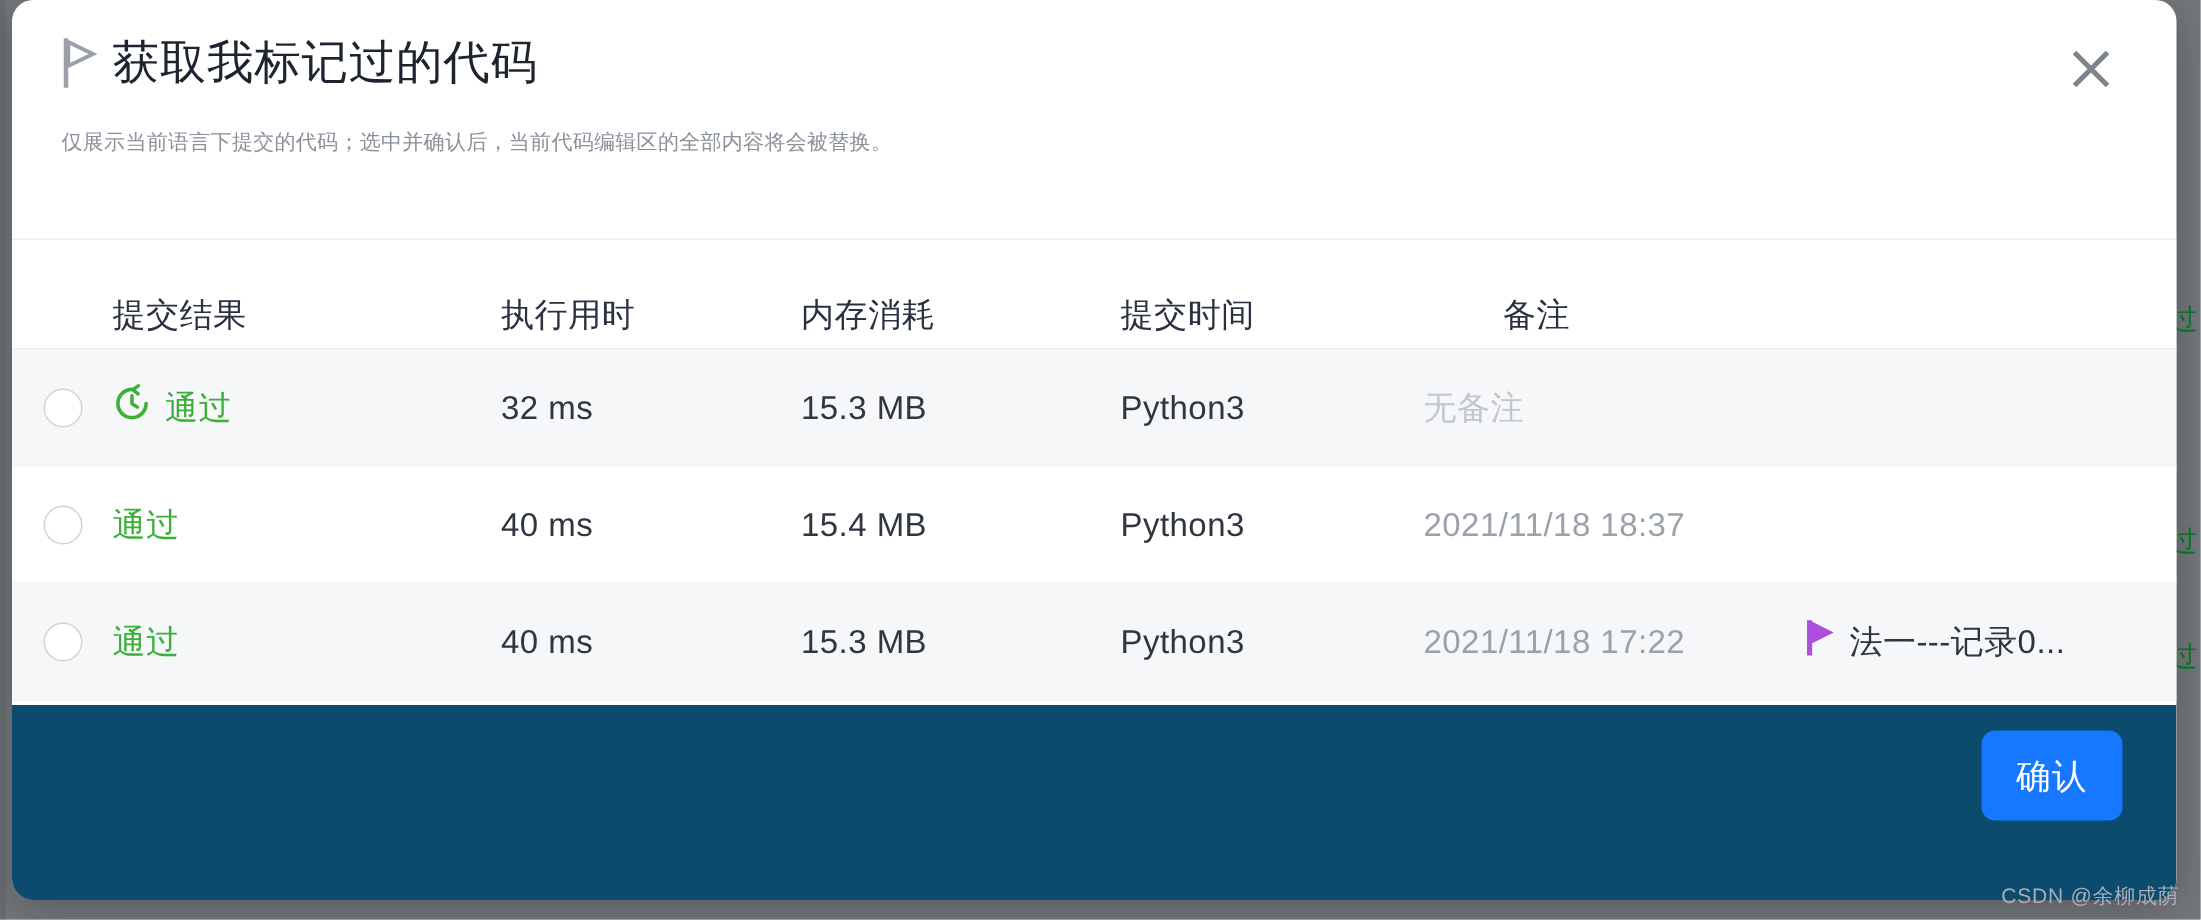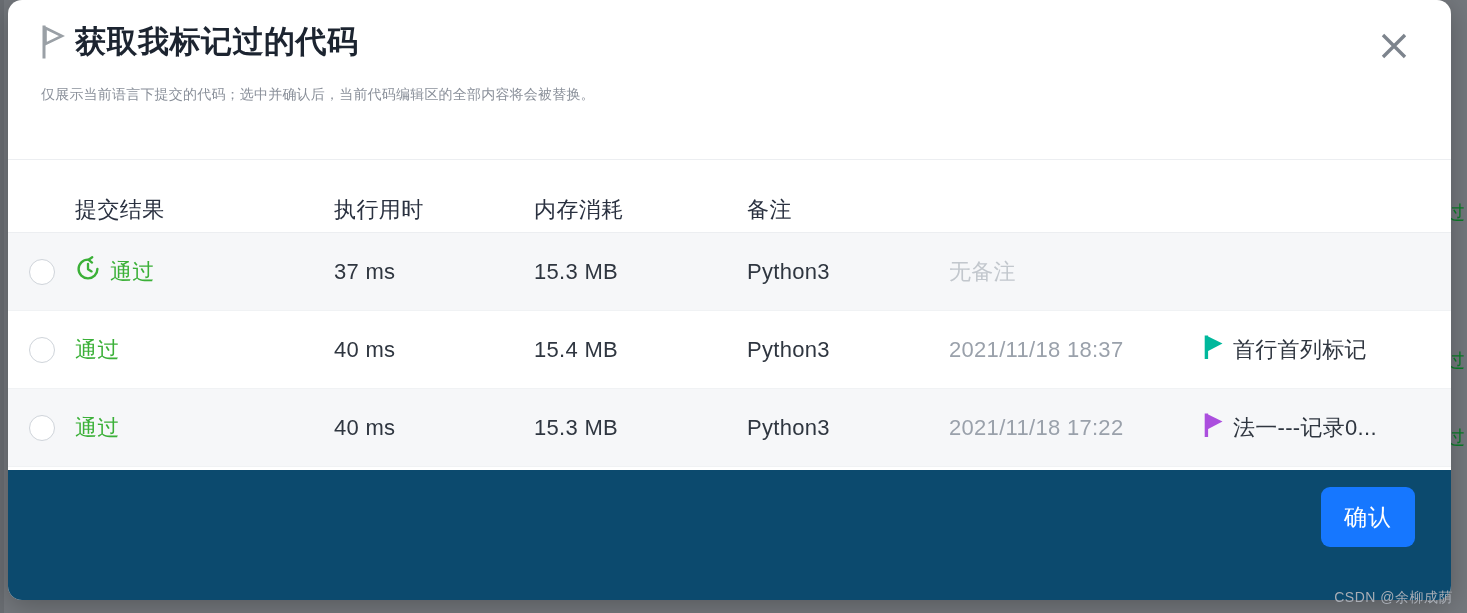--- a/index.html
+++ b/index.html
@@ -72,21 +72,21 @@
     width: 24px;
     height: 34px;
     flex: none;
     margin-right: 10px;
   }
   .modal-title {
     font-size: 31px;
     color: #1c2430;
     letter-spacing: 0.5px;
     line-height: 40px;
-    font-weight: 700;
+    font-weight: 400;
   }
 
   .modal-subtitle {
     padding: 18px 0 0 33px;
     font-size: 14px;
     color: #8a909a;
     letter-spacing: 0.2px;
     line-height: 28px;
   }
 
@@ -236,66 +236,58 @@
     </div>
   </div>
 
   <div class="table">
 
     <div class="thead">
       <div class="c-select"></div>
       <div class="c-result th">提交结果</div>
       <div class="c-time th">执行用时</div>
       <div class="c-mem th">内存消耗</div>
+      <div class="c-date th">提交时间</div>
       <div class="c-note th">备注</div>
     </div>
 
     <div class="row striped">
       <div class="c-select">
         <span class="radio"></span>
       </div>
       <div class="c-result cell pass">
         <span class="clock-icon">
           <svg width="26" height="26" viewBox="0 0 26 26">
             <path d="M13 3.6 A9.4 9.4 0 1 0 22.4 13" stroke="#3bb038" stroke-width="2.4" fill="none" stroke-linecap="round"></path>
             <path d="M13 3.6 L13 3.6" stroke="#3bb038" stroke-width="2.4"></path>
             <path d="M17.2 1.2 L13.6 3.8 L17.0 6.6" stroke="#3bb038" stroke-width="2.3" fill="none" stroke-linecap="round" stroke-linejoin="round"></path>
             <path d="M13 7.8 L13 13.2 L16.6 15.4" stroke="#3bb038" stroke-width="2.3" fill="none" stroke-linecap="round" stroke-linejoin="round"></path>
           </svg>
         </span>
         <span>通过</span>
       </div>
-      <div class="c-time cell">37 ms</div>
+      <div class="c-time cell">32 ms</div>
       <div class="c-mem cell">15.3 MB</div>
       <div class="c-lang cell">Python3</div>
       <div class="c-note cell placeholder">
         <span class="note-text">无备注</span>
       </div>
     </div>
 
     <div class="row plain">
       <div class="c-select">
         <span class="radio"></span>
       </div>
       <div class="c-result cell pass">
         <span>通过</span>
       </div>
       <div class="c-time cell">40 ms</div>
       <div class="c-mem cell">15.4 MB</div>
       <div class="c-lang cell">Python3</div>
       <div class="c-date cell muted">2021/11/18 18:37</div>
-      <div class="c-note cell">
-        <span class="flag-solid">
-          <svg width="20" height="26" viewBox="0 0 20 26">
-            <path d="M2.4 1.5 L2.4 25" stroke="#00b89c" stroke-width="3.4" stroke-linecap="butt"></path>
-            <path d="M3.2 2 L18.5 9.6 L3.2 17.4 Z" fill="#00b89c"></path>
-          </svg>
-        </span>
-        <span class="note-text">首行首列标记</span>
-      </div>
     </div>
 
     <div class="row striped">
       <div class="c-select">
         <span class="radio"></span>
       </div>
       <div class="c-result cell pass">
         <span>通过</span>
       </div>
       <div class="c-time cell">40 ms</div>

